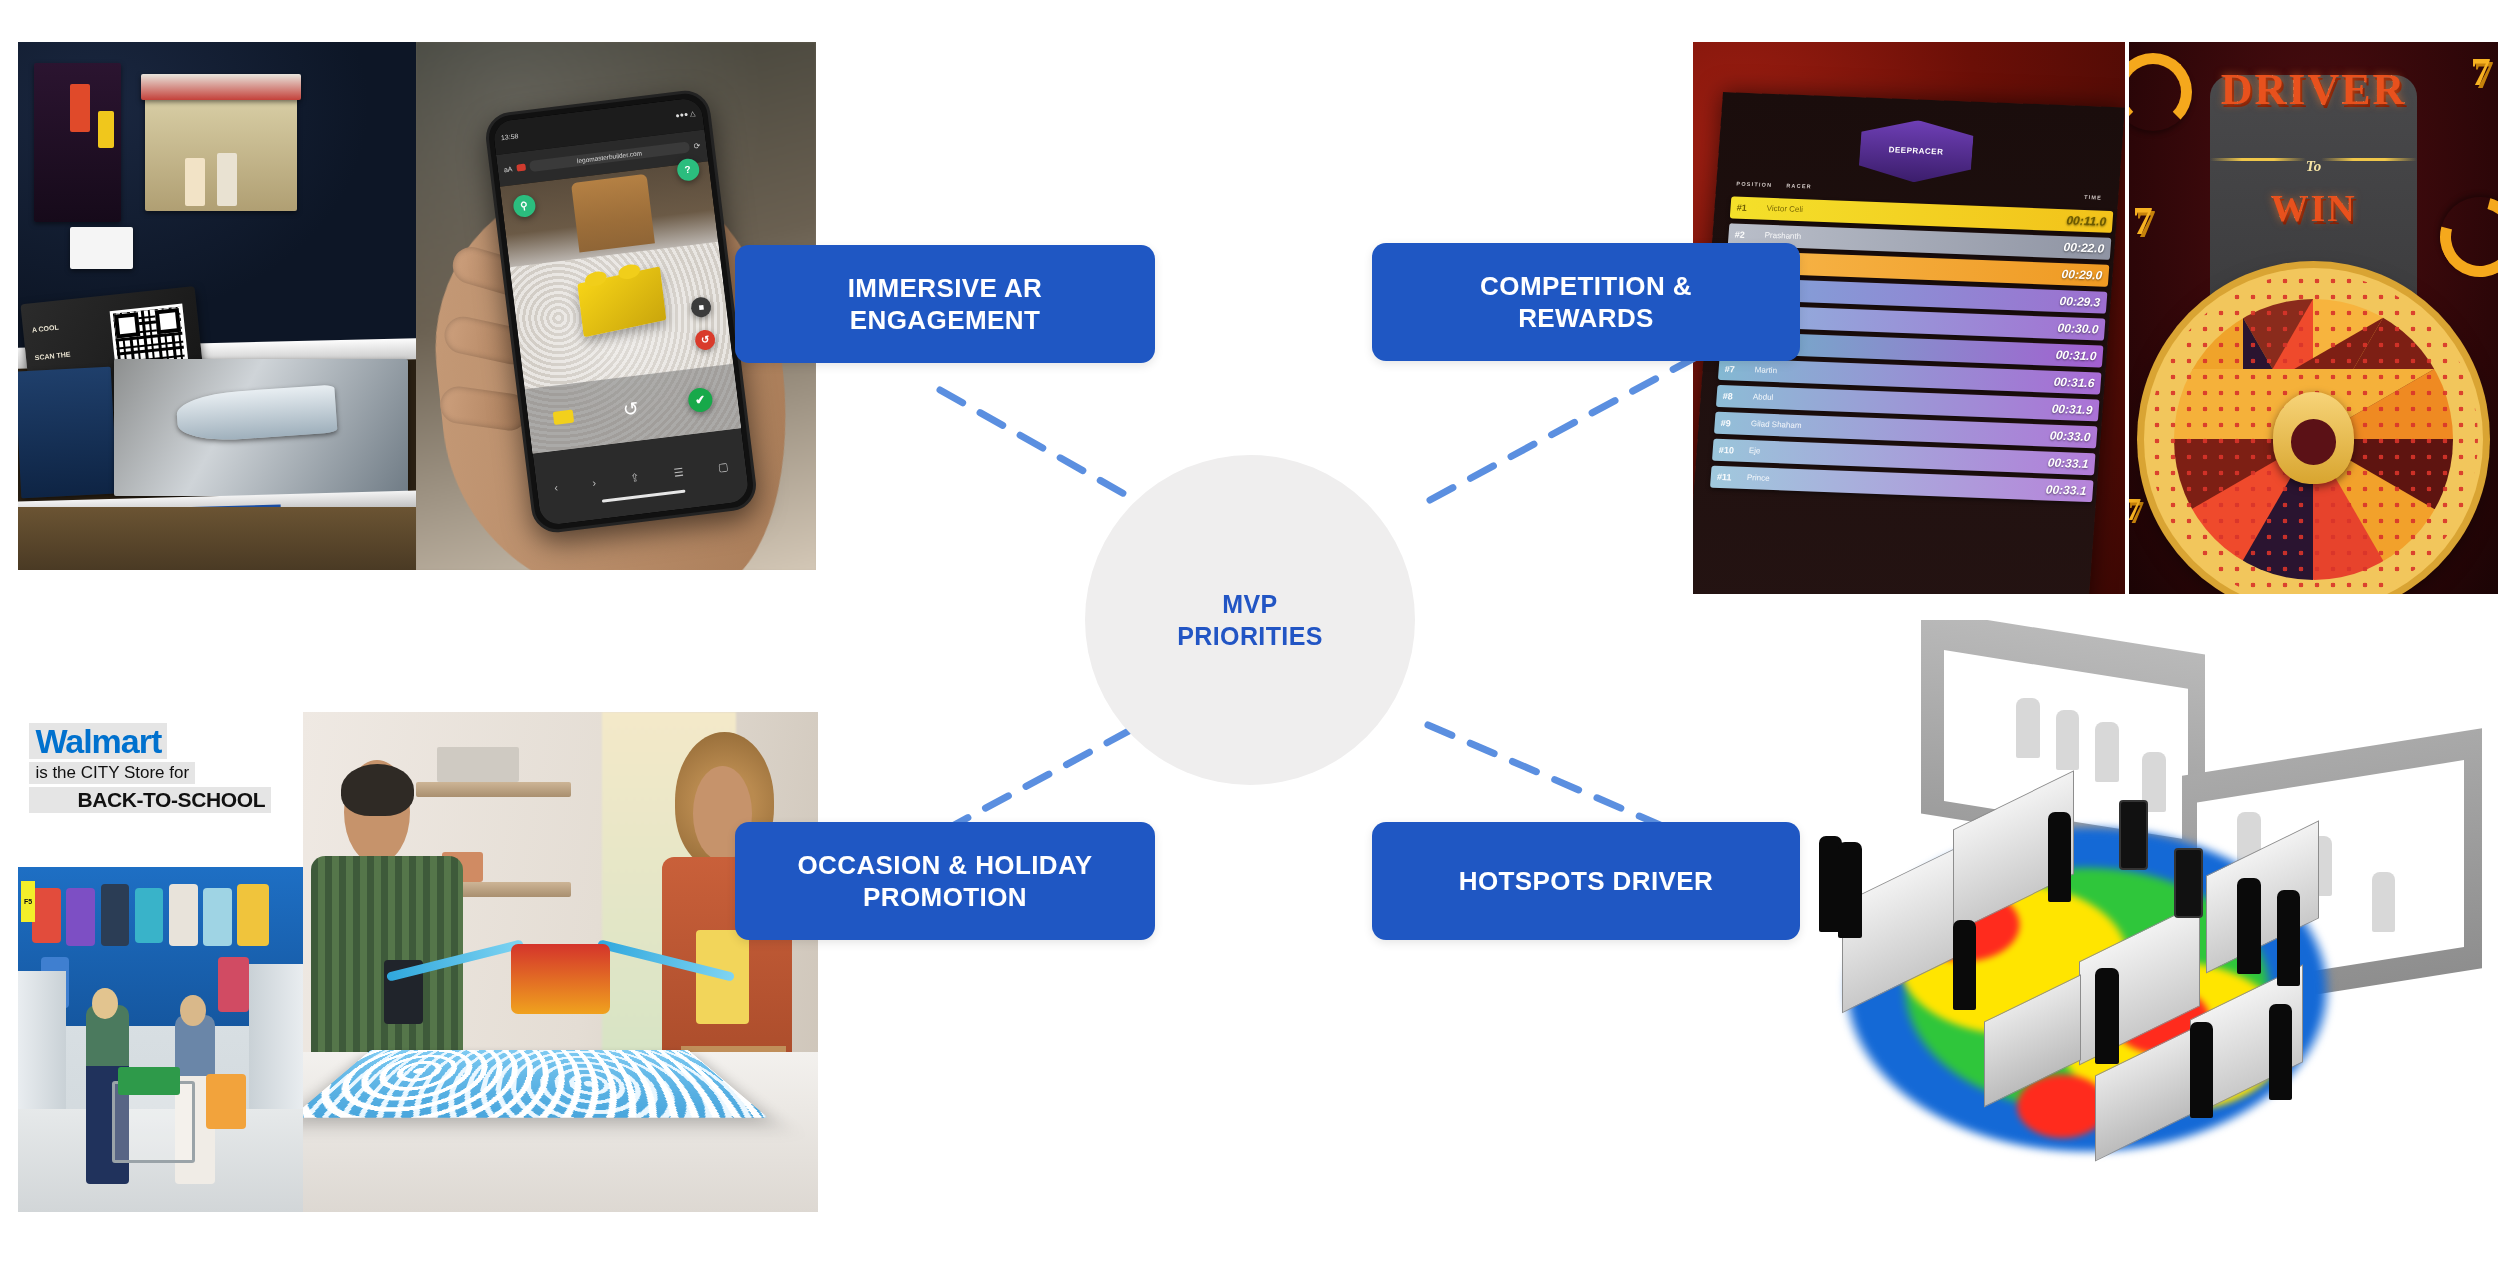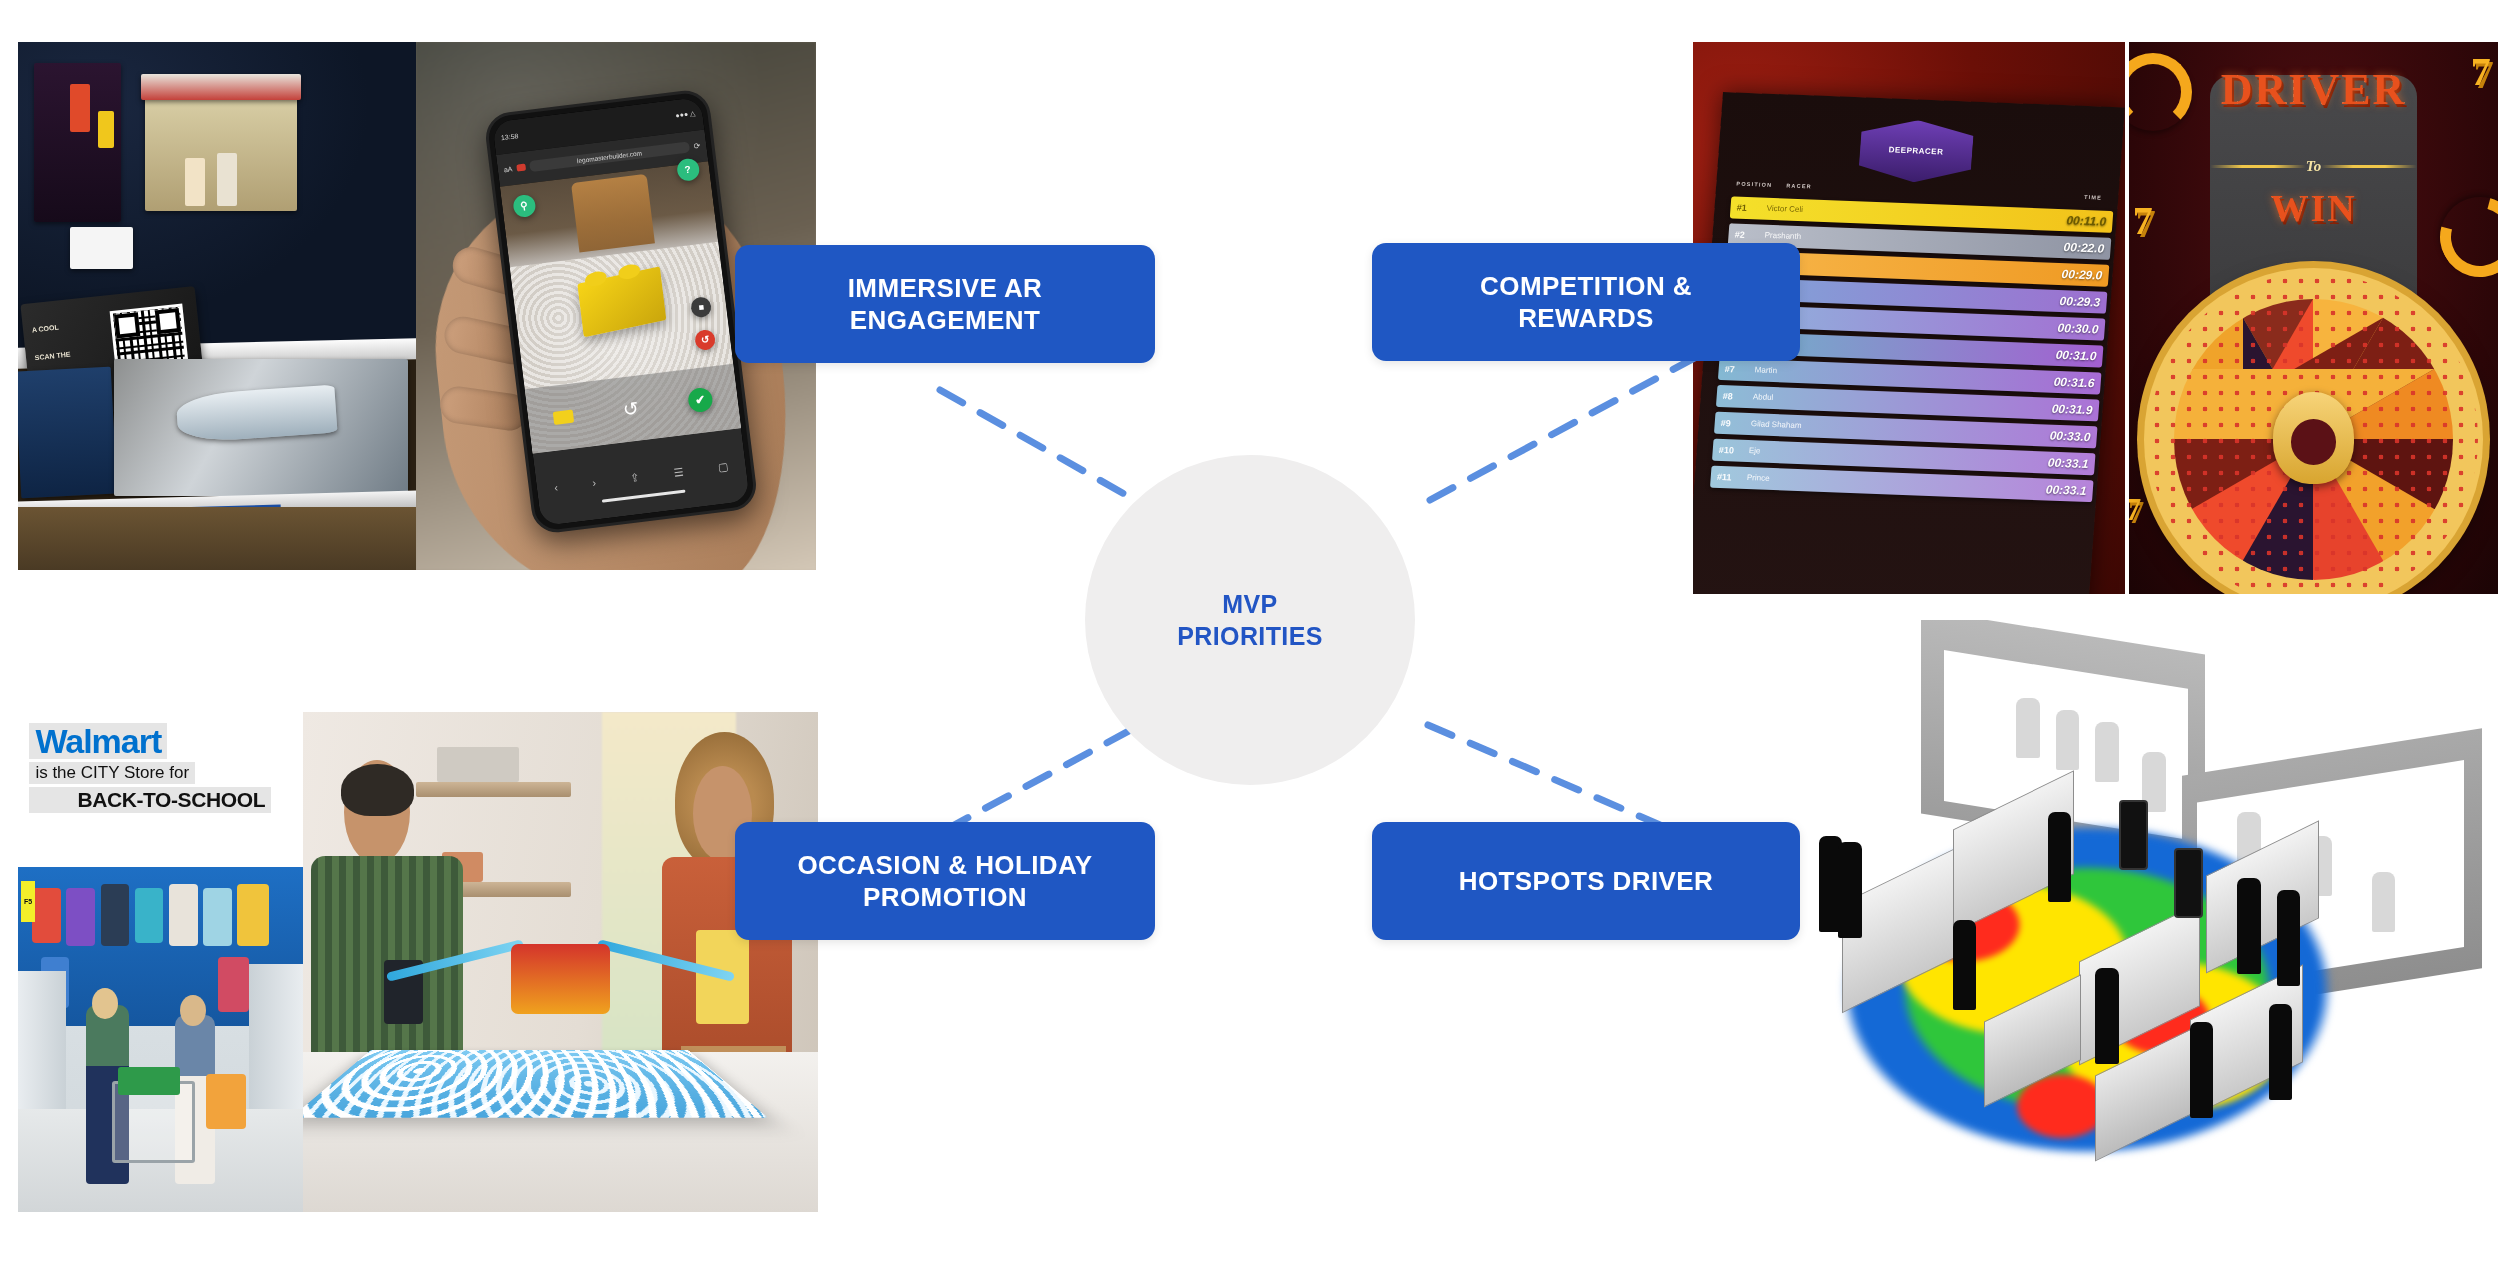--- a/index.html
+++ b/index.html
@@ -119,21 +119,21 @@
      border-bottom-color:transparent;box-shadow:0 3px 5px rgba(0,0,0,.35);}
   .coin7{position:absolute;color:#f7b322;font:900 40px "Liberation Serif",serif;
      text-shadow:3px 3px 0 #c6820b;}
   .phone-back{position:absolute;left:22%;top:6%;width:56%;height:80%;
      background:linear-gradient(#49494b,#313133);border-radius:22px;}
   .etw{position:absolute;left:0;right:0;text-align:center;
      font-family:"Liberation Serif",serif;font-weight:900;color:#e8511d;
      text-shadow:0 0 8px rgba(255,120,40,.6),2px 3px 0 #7d1c05;letter-spacing:2px;}
   .etw-dots{background-image:radial-gradient(circle,#ffe9a8 1px, transparent 1.3px);
      background-size:7px 7px;-webkit-background-clip:text;}
-  .towrap{position:absolute;left:0;right:0;display:flex;align-items:center;
+  .towrap{position:absolute;left:0;right:0;display:flex;align-items:flex-start;
      justify-content:center;}
   .tobar{height:3px;width:26%;background:linear-gradient(90deg,transparent,#f0c74a,#f0c74a,transparent);
      border-radius:3px;}
   .to-text{color:#f5e3a3;font:italic 700 15px "Liberation Serif",serif;}
   .wheel{position:absolute;border-radius:50%;
      background:#f2c65c;box-shadow:0 0 0 7px #d9a433,0 8px 22px rgba(0,0,0,.55);}
   .wheel-inner{position:absolute;inset:9%;border-radius:50%;overflow:hidden;}
   .wseg{position:absolute;left:50%;top:50%;width:50%;height:50%;transform-origin:0 0;}
   .wdots{position:absolute;inset:1.5%;border-radius:50%;
      background-image:radial-gradient(circle,#d9342a 2.2px,transparent 2.6px);

